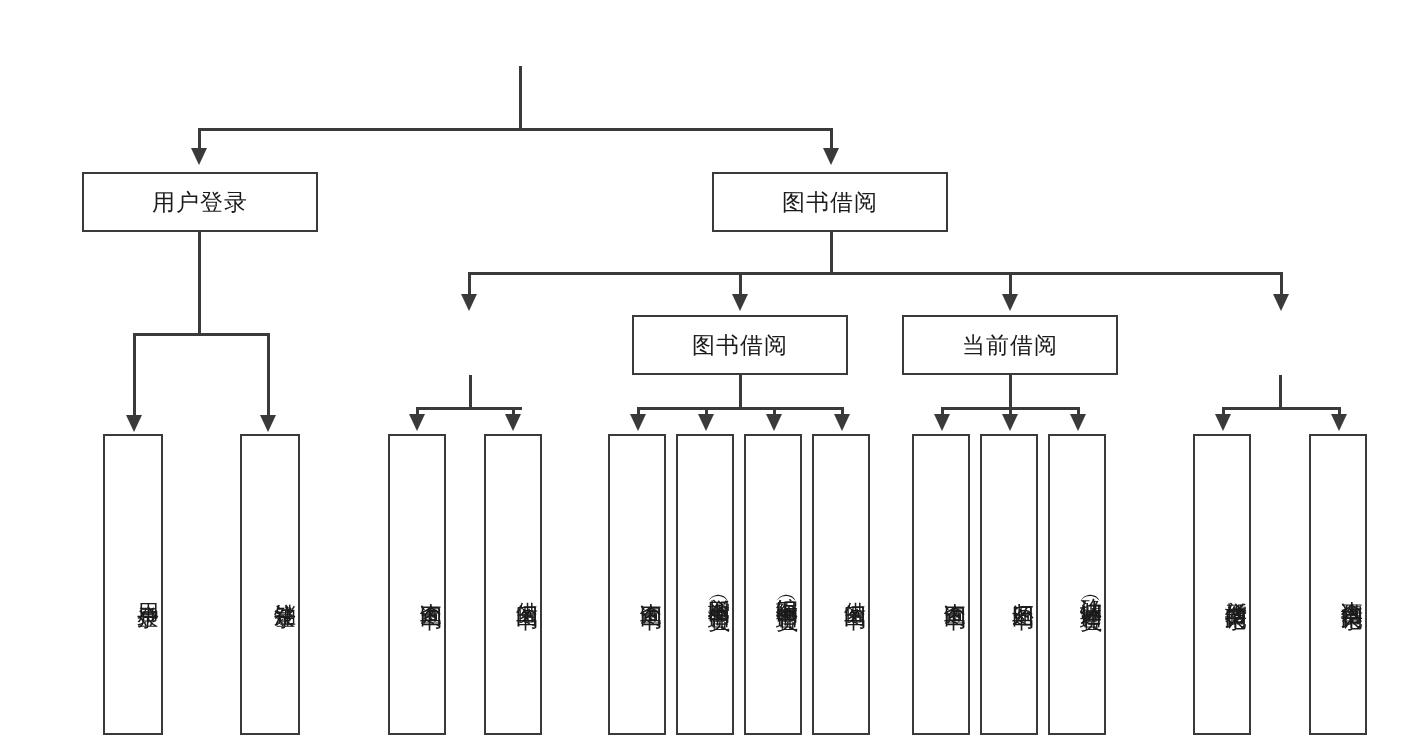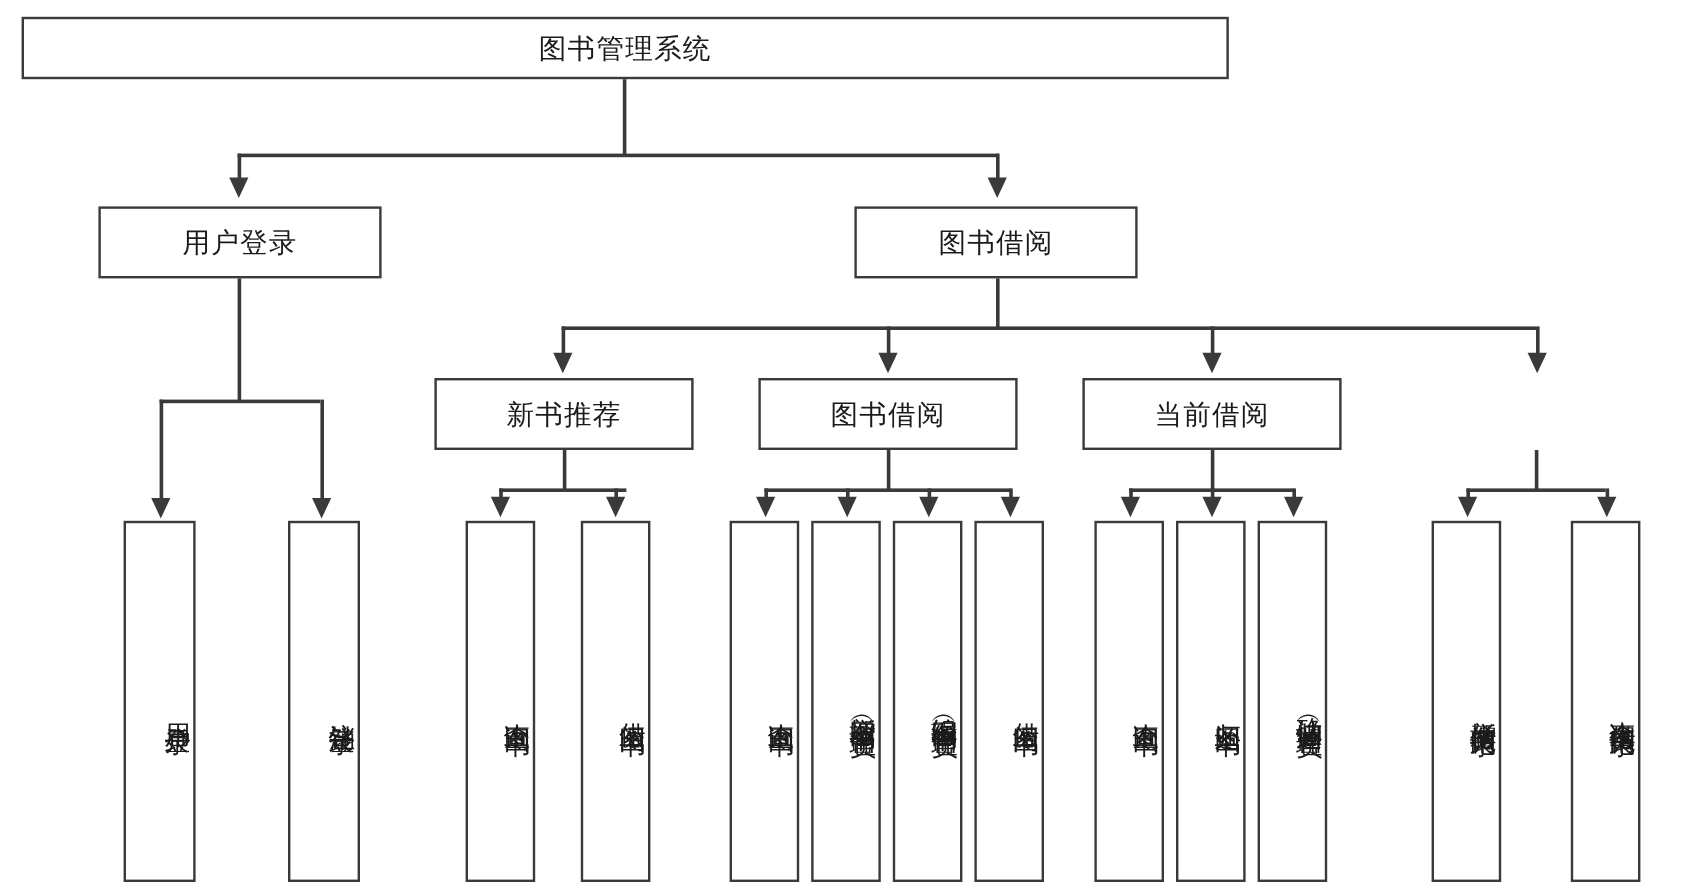--- a/index.html
+++ b/index.html
@@ -74,23 +74,20 @@
     white-space: nowrap;
     letter-spacing: 0.5px;
     pointer-events: none;
   }
 </style>
 </head>
 <body>
 
 <div id="canvas">
 
-  <div class="node horiz root" style="left:18px; top:14px; width:1006px; height:52px;">
-    <span>图书管理系统</span>
-  </div>
 
   <div class="ln v" style="left:519px; top:66px; height:64px;"></div>
 
   <div class="ln h" style="left:198px; top:128px; width:634px;"></div>
 
   <div class="ln v" style="left:198px; top:128px; height:22px;"></div>
   <div class="arrow" style="left:191px; top:148px;"></div>
   <div class="ln v" style="left:830px; top:128px; height:22px;"></div>
   <div class="arrow" style="left:823px; top:148px;"></div>
 
@@ -112,23 +109,20 @@
   <div class="ln h" style="left:468px; top:272px; width:812px;"></div>
   <div class="ln v" style="left:468px; top:272px; height:24px;"></div>
   <div class="arrow" style="left:461px; top:294px;"></div>
   <div class="ln v" style="left:739px; top:272px; height:24px;"></div>
   <div class="arrow" style="left:732px; top:294px;"></div>
   <div class="ln v" style="left:1009px; top:272px; height:24px;"></div>
   <div class="arrow" style="left:1002px; top:294px;"></div>
   <div class="ln v" style="left:1280px; top:272px; height:24px;"></div>
   <div class="arrow" style="left:1273px; top:294px;"></div>
 
-  <div class="node horiz" style="left:362px; top:315px; width:216px; height:60px;">
-    <span>新书推荐</span>
-  </div>
   <div class="node horiz" style="left:632px; top:315px; width:216px; height:60px;">
     <span>图书借阅</span>
   </div>
   <div class="node horiz" style="left:902px; top:315px; width:216px; height:60px;">
     <span>当前借阅</span>
   </div>
 
   <div class="ln v" style="left:469px; top:375px; height:34px;"></div>
   <div class="ln h" style="left:416px; top:407px; width:106px;"></div>
   <div class="ln v" style="left:416px; top:407px; height:12px;"></div>

